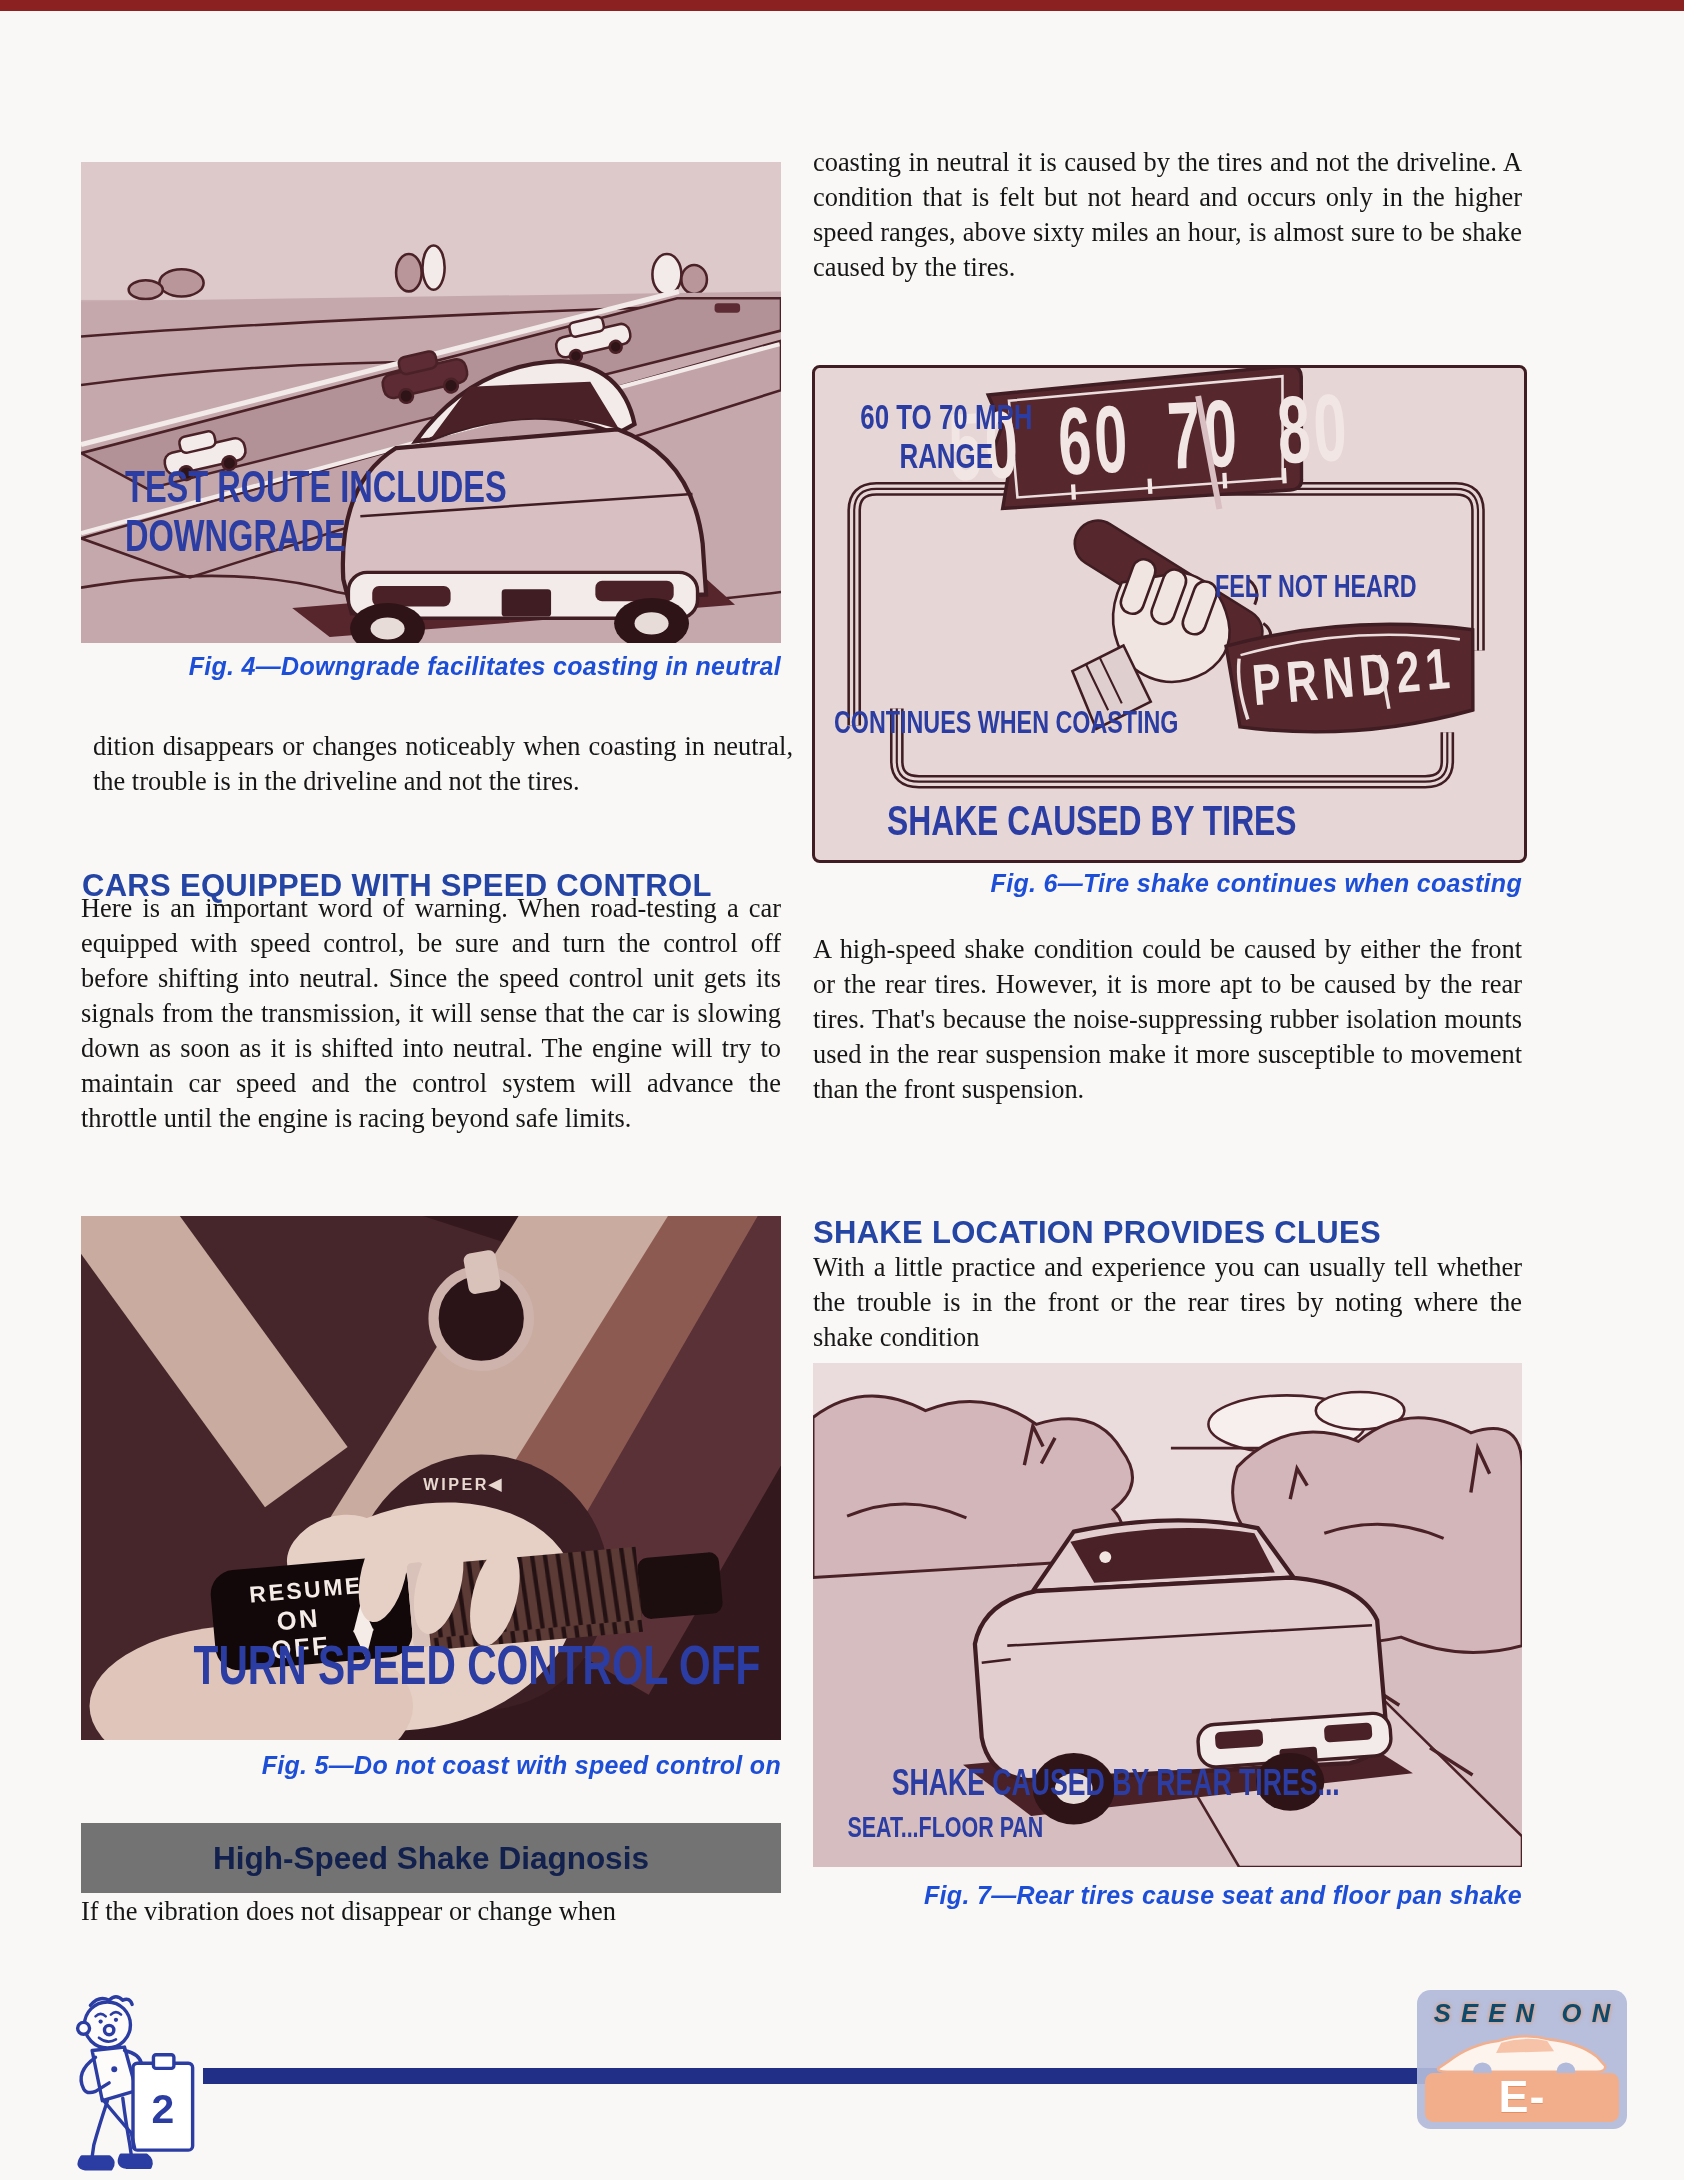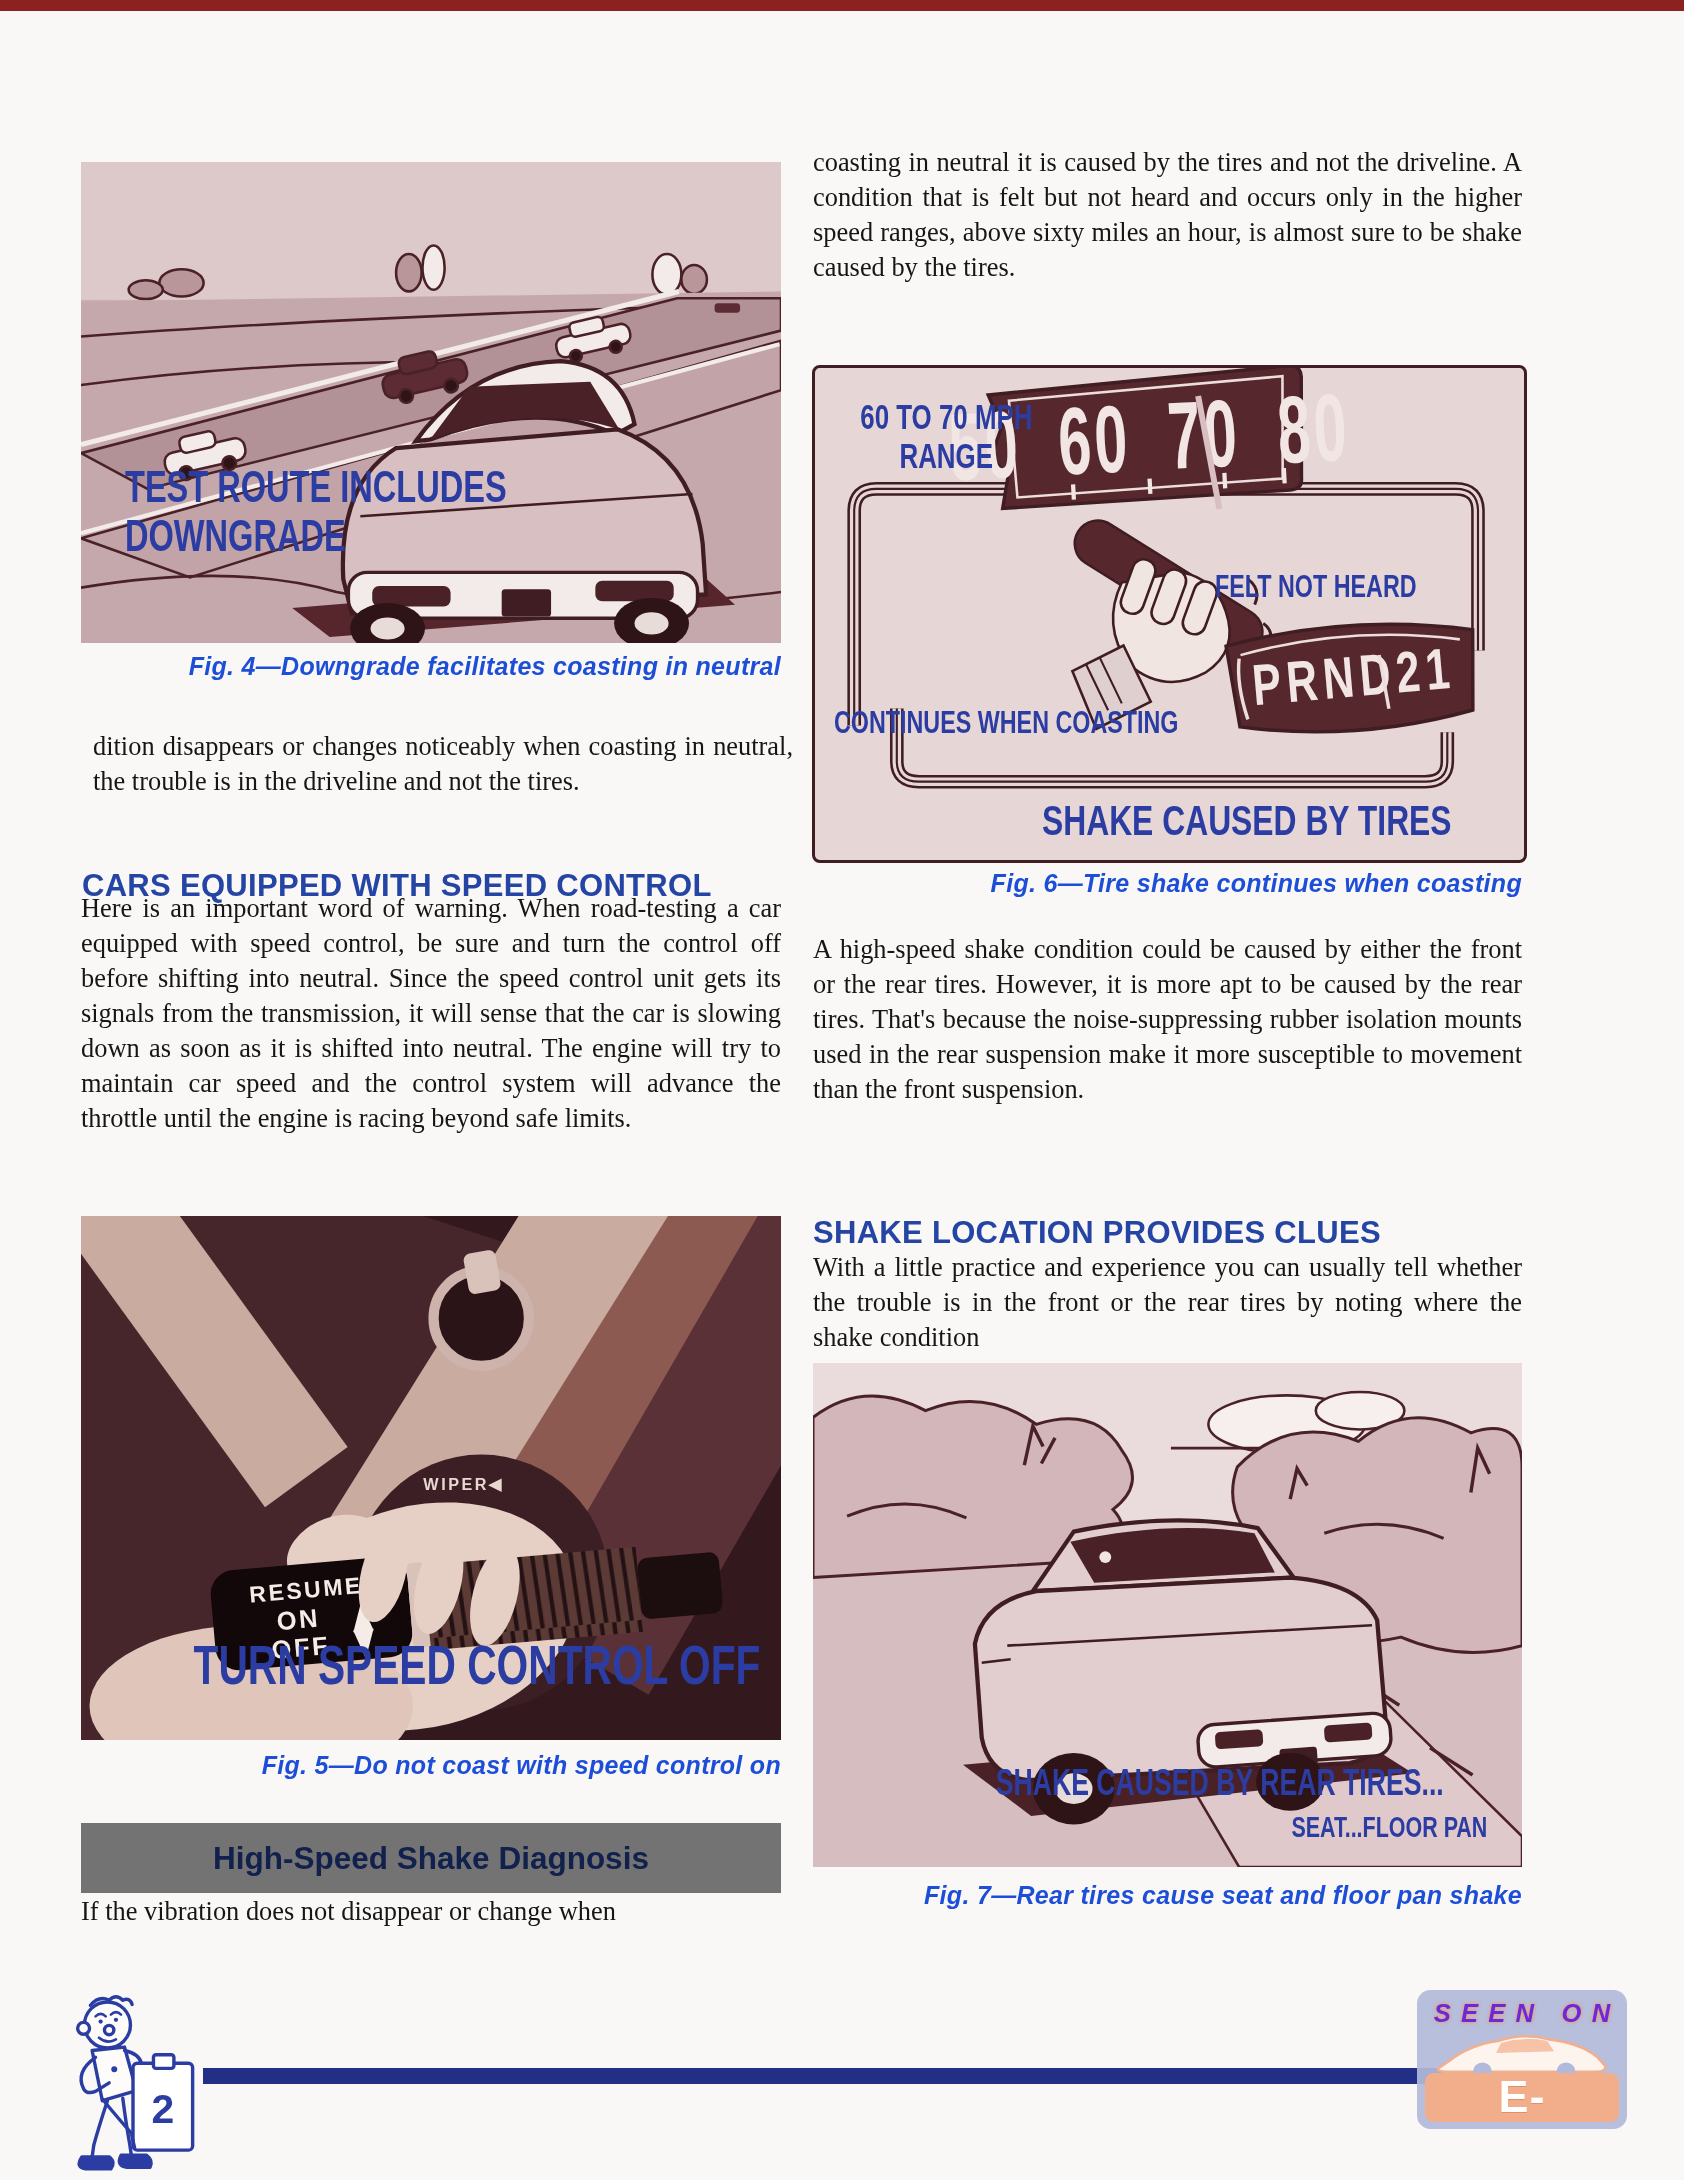--- a/index.html
+++ b/index.html
@@ -27,21 +27,21 @@
   }
 
   
   .fig-label {
     position:absolute; color:#2b3da2;
     font-family:"Liberation Sans", sans-serif; font-weight:bold;
     line-height:1.12; white-space:nowrap;
   }
   .cond { display:inline-block; transform:scaleX(0.74); transform-origin:center; }
   .cond-left { transform-origin:left center; }
-  .center { text-align:right; width:100%; }
+  .center { text-align:left; width:100%; }
 
   .fig { position:absolute; overflow:hidden; }
   .fig svg { position:absolute; left:0; top:0; width:100%; height:100%; }
 
   
   .fig6-frame { border:3.4px solid #3f1d22; border-radius:7.7px; background:#e6d6d6; }
 
   
   .diag-bar {
     position:absolute; background:#737373; text-align:center;
@@ -51,21 +51,21 @@
 
   
   .footer-rule { position:absolute; background:#222f86; }
   .mascot { position:absolute; }
 
   .wm {
     position:absolute; border-radius:13.6px;
     background:rgba(177,186,218,0.92); overflow:hidden;
   }
   .wm-seenon {
-    margin-top:8.5px; text-align:center; color:#6d28d9;
+    margin-top:8.5px; text-align:center; color:#0c4a6e;
     font-family:"Liberation Sans", sans-serif; font-weight:bold; font-style:italic;
     font-size:25.6px; letter-spacing:10.2px; text-indent:10.2px;
     text-shadow:0 0 2.6px rgba(238,150,94,0.95), 0 0 5.1px rgba(238,150,94,0.6);
   }
   .wm-car { display:block; margin:1.7px auto 0 auto; }
   .wm-box {
     position:absolute; left:7.7px; right:7.7px; bottom:6.8px; height:49px;
     background:#f2ae8a; border-radius:8.5px; text-align:center; line-height:48px;
     color:#fff; font-family:"Liberation Sans", sans-serif; font-weight:bold;
   }

